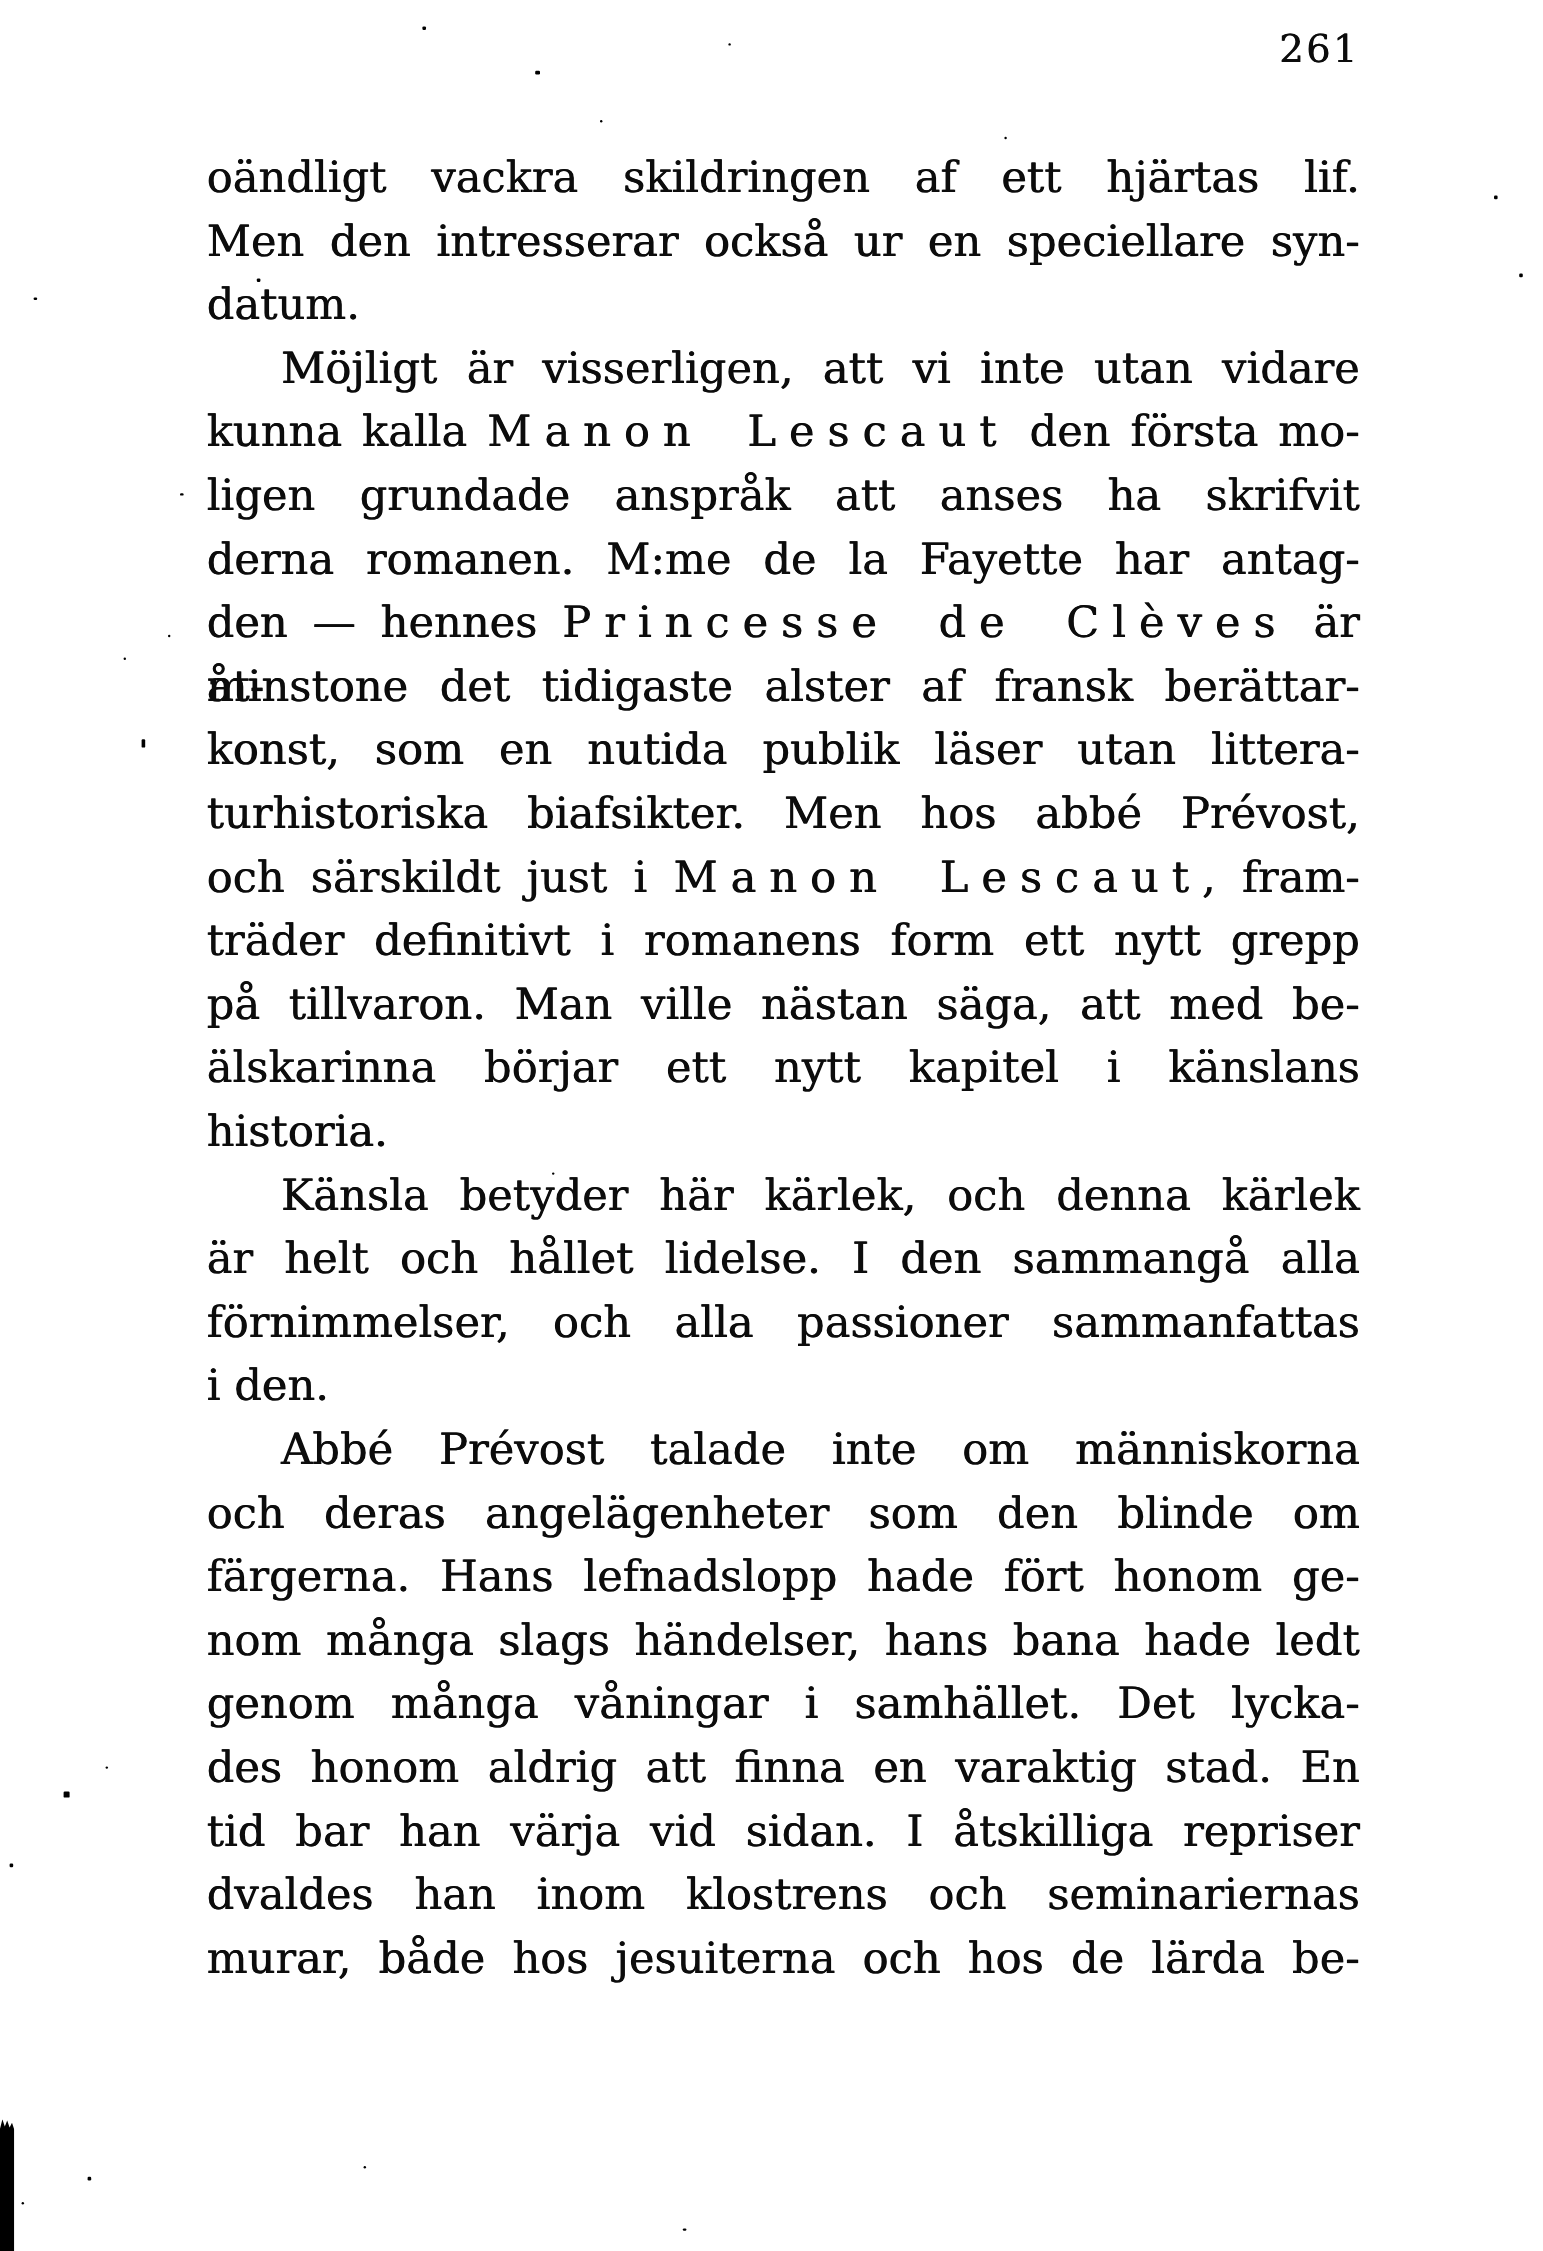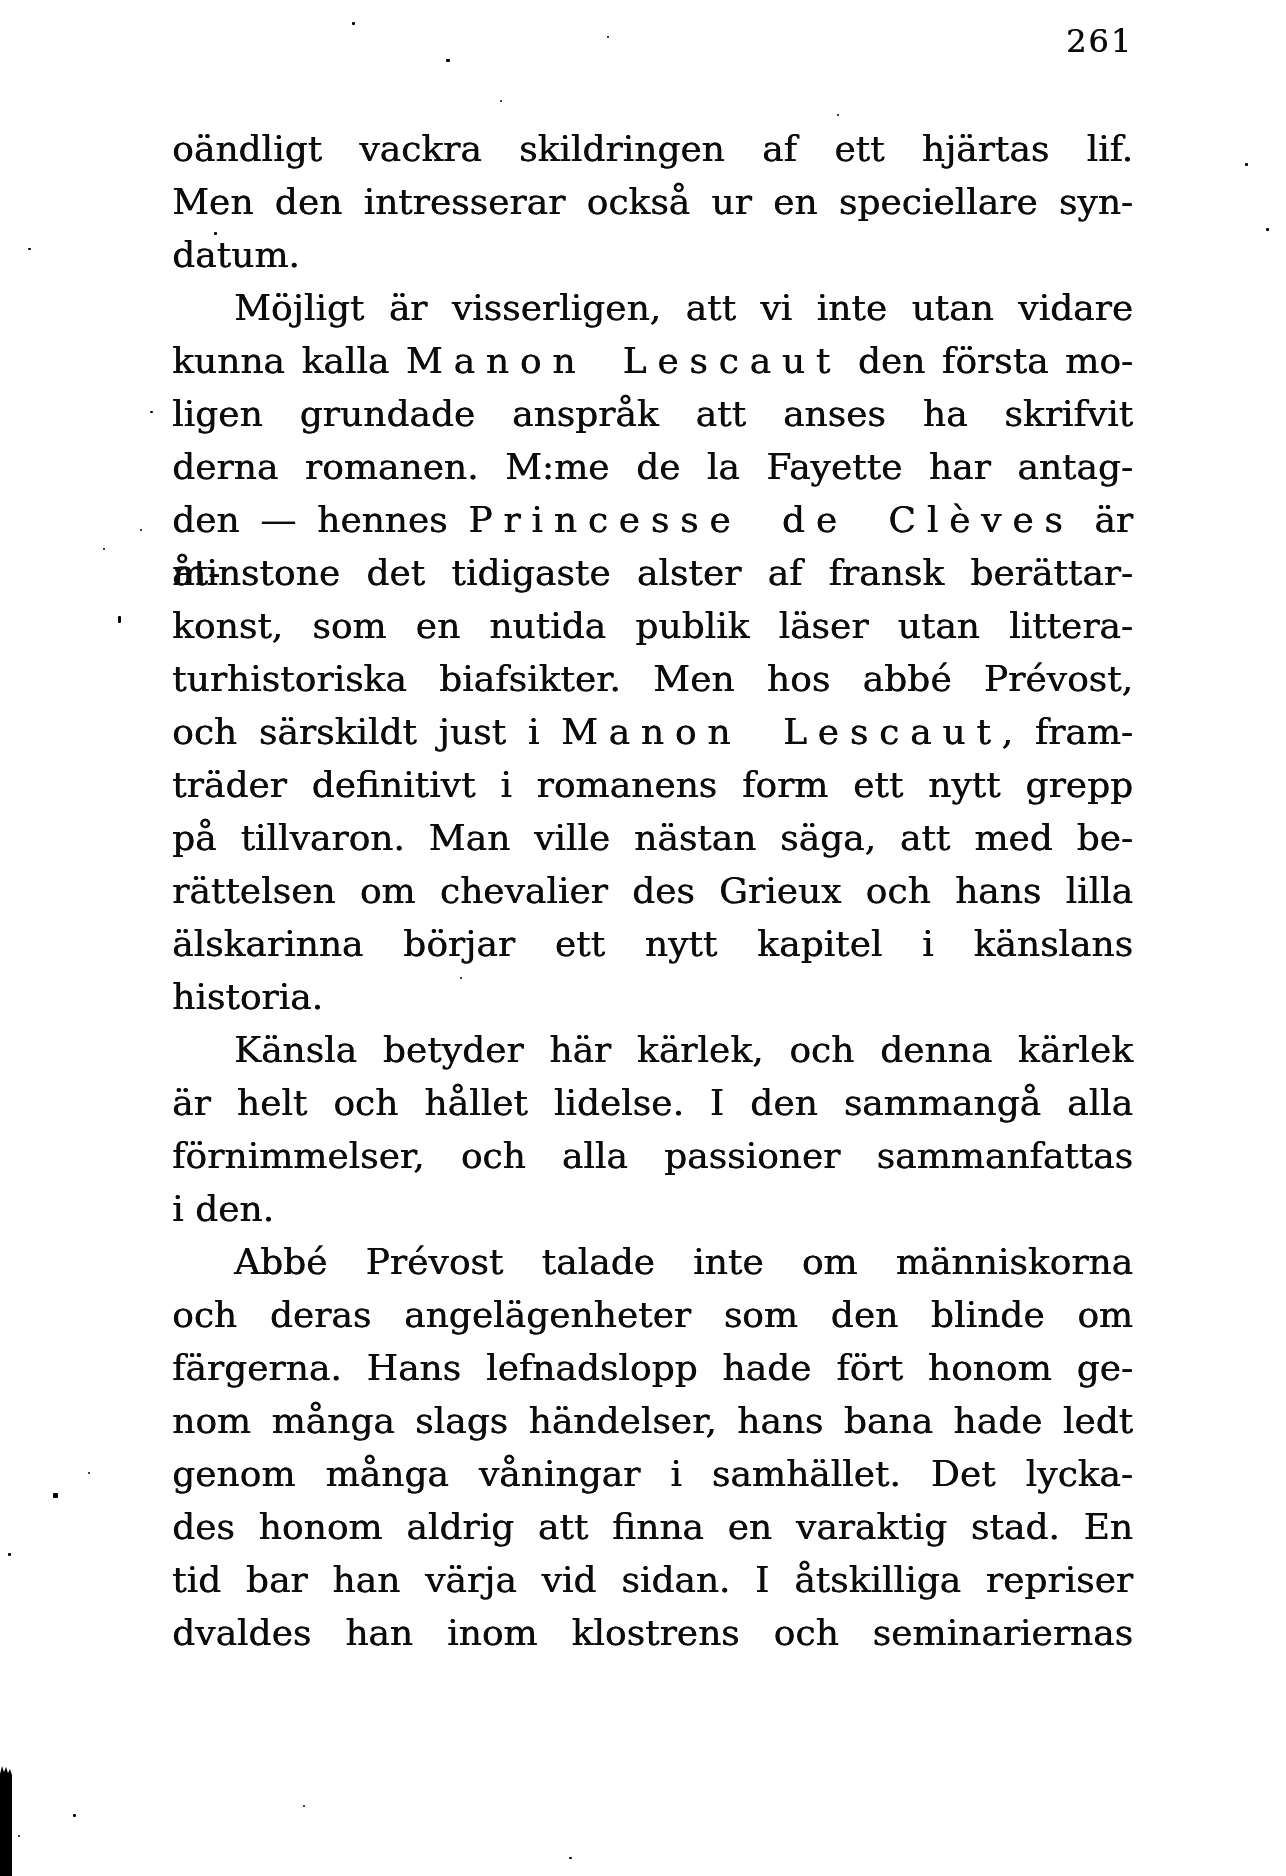--- a/index.html
+++ b/index.html
@@ -63,35 +63,35 @@
     <div class="line"><span class="plain">kunna kalla </span><span class="spaced">Manon Lescaut</span><span class="plain"> den första mo-</span></div>
     <div class="line"><span class="plain">ligen grundade anspråk att anses ha skrifvit</span></div>
     <div class="line"><span class="plain">derna romanen. M:me de la Fayette har antag-</span></div>
     <div class="line"><span class="plain">den — hennes </span><span class="spaced">Princesse de Clèves</span><span class="plain"> är åt-</span></div>
     <div class="line"><span class="plain">minstone det tidigaste alster af fransk berättar-</span></div>
     <div class="line"><span class="plain">konst, som en nutida publik läser utan littera-</span></div>
     <div class="line"><span class="plain">turhistoriska biafsikter. Men hos abbé Prévost,</span></div>
     <div class="line"><span class="plain">och särskildt just i </span><span class="spaced">Manon Lescaut</span><span class="plain">, fram-</span></div>
     <div class="line"><span class="plain">träder definitivt i romanens form ett nytt grepp</span></div>
     <div class="line"><span class="plain">på tillvaron. Man ville nästan säga, att med be-</span></div>
-    <div class="line"><span class="plain">rättelsen om chevalier des Grieux och hans lilla</span></div>
     <div class="line"><span class="plain">älskarinna börjar ett nytt kapitel i känslans</span></div>
     <div class="line par-end"><span class="plain">historia.</span></div>
     <div class="line indent"><span class="plain">Känsla betyder här kärlek, och denna kärlek</span></div>
     <div class="line"><span class="plain">är helt och hållet lidelse. I den sammangå alla</span></div>
     <div class="line"><span class="plain">förnimmelser, och alla passioner sammanfattas</span></div>
     <div class="line par-end"><span class="plain">i den.</span></div>
     <div class="line indent"><span class="plain">Abbé Prévost talade inte om människorna</span></div>
     <div class="line"><span class="plain">och deras angelägenheter som den blinde om</span></div>
     <div class="line"><span class="plain">färgerna. Hans lefnadslopp hade fört honom ge-</span></div>
     <div class="line"><span class="plain">nom många slags händelser, hans bana hade ledt</span></div>
     <div class="line"><span class="plain">genom många våningar i samhället. Det lycka-</span></div>
     <div class="line"><span class="plain">des honom aldrig att finna en varaktig stad. En</span></div>
     <div class="line"><span class="plain">tid bar han värja vid sidan. I åtskilliga repriser</span></div>
     <div class="line"><span class="plain">dvaldes han inom klostrens och seminariernas</span></div>
+    <div class="line"><span class="plain">murar, både hos jesuiterna och hos de lärda be-</span></div>
   </main>
 
 <div>
   <div class="bar"></div>
   <i class="speck" style="left:352px;top:22px;width:3px;height:3px"></i>
   <i class="speck" style="left:446px;top:59px;width:4px;height:3px"></i>
   <i class="speck" style="left:500px;top:100px;width:2px;height:2px"></i>
   <i class="speck" style="left:607px;top:36px;width:2px;height:2px"></i>
   <i class="speck" style="left:837px;top:114px;width:2px;height:2px"></i>
   <i class="speck" style="left:1245px;top:163px;width:3px;height:3px"></i>

